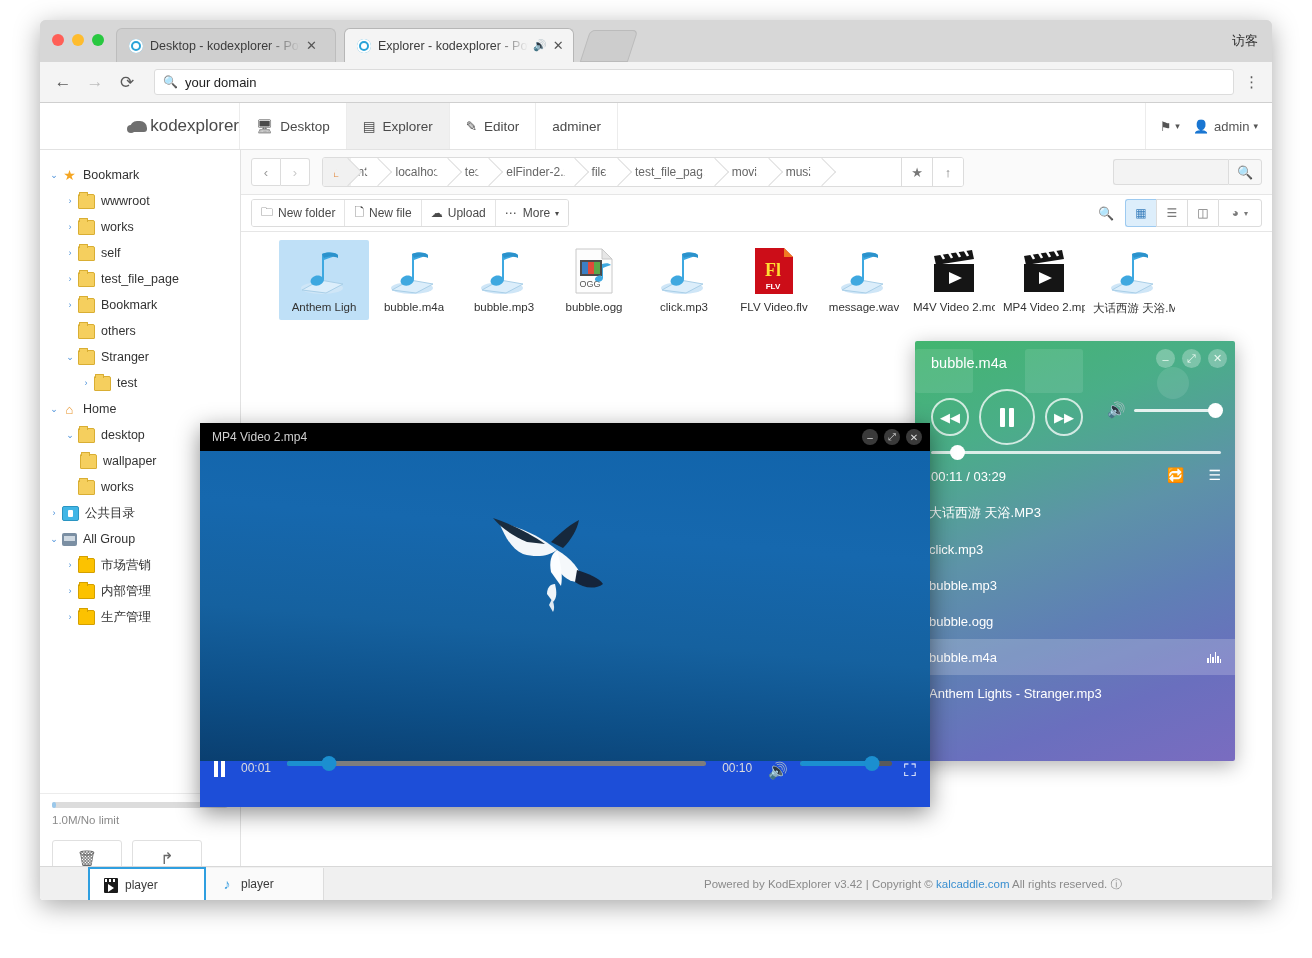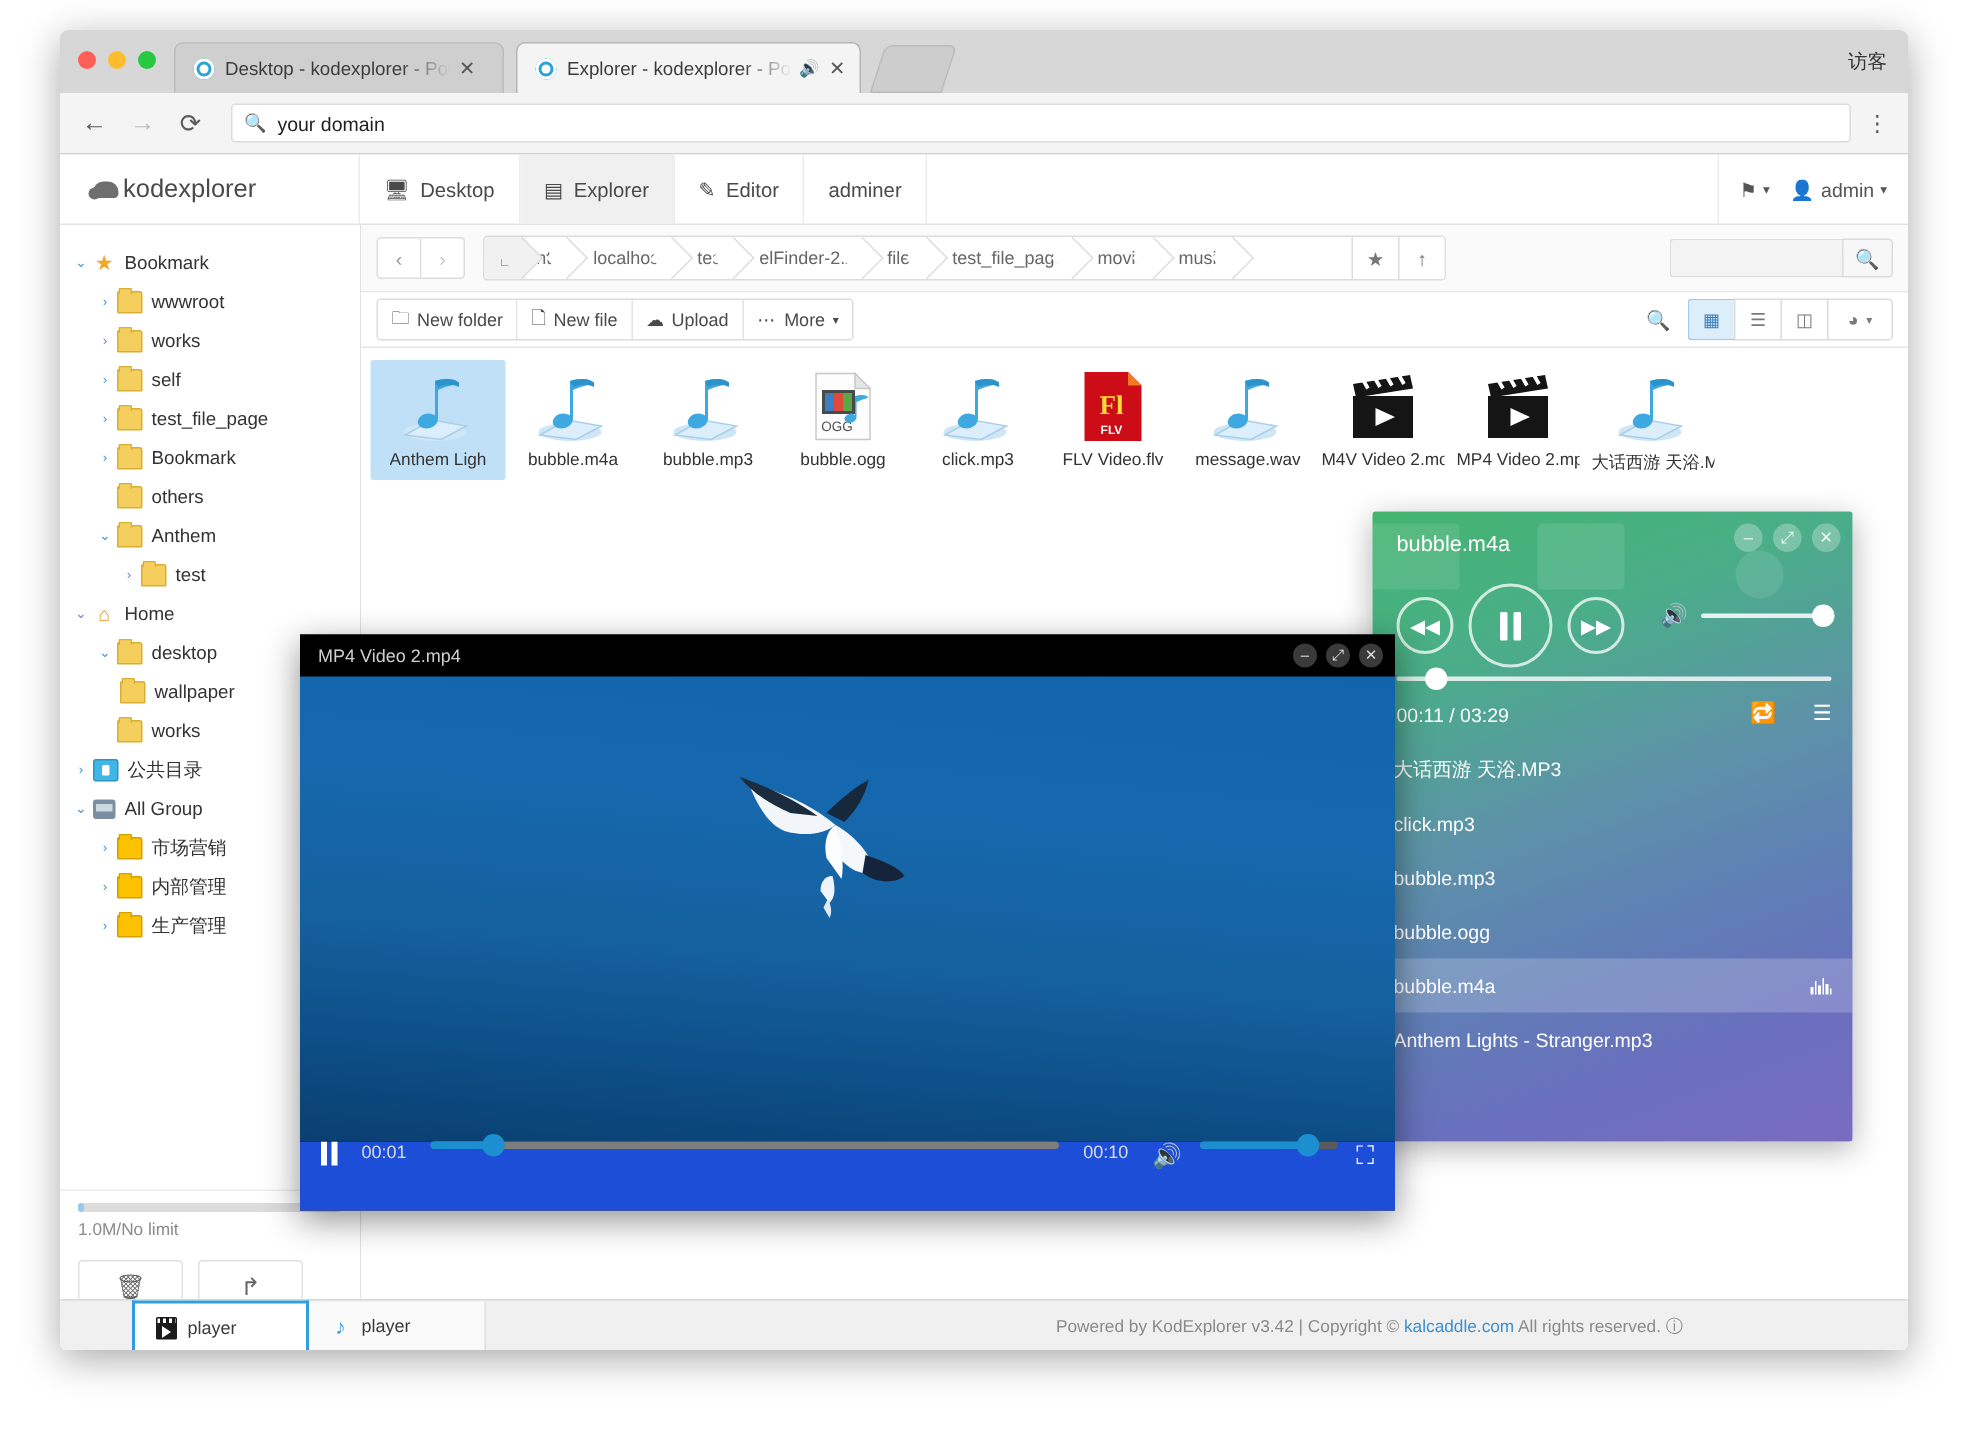--- a/index.html
+++ b/index.html
@@ -38,21 +38,21 @@
   .navbtn.dim{color:#bcbcbc;}
   .urlbox{flex:1;height:24px;background:#fff;border:1px solid #dcdcdc;border-radius:3px;display:flex;
           align-items:center;padding:0 8px;font-size:13px;color:#222;margin:0 8px;}
   .urlbox .mag{color:#888;margin-right:7px;font-size:12px;}
   .kebab{width:20px;text-align:center;color:#5a5a5a;font-size:15px;letter-spacing:1px;}
 
   
   .app{position:relative;height:798px;background:#fff;overflow:hidden;}
   .topnav{height:46px;background:#fff;border-bottom:1px solid #e2e2e2;display:flex;align-items:center;}
   .brand{width:200px;display:flex;align-items:center;padding-left:22px;box-sizing:border-box;
-         font-size:17px;color:#4a4a4a;border-right:1px solid #ececec;height:100%;}
+         font-size:17px;color:#4a4a4a;border-right:1px solid #ececec;height:100%;justify-content:flex-end;}
   .cloud{display:inline-block;width:17px;height:11px;background:#6f6f6f;border-radius:7px 7px 3px 3px;
          margin-right:3px;position:relative;}
   .cloud:before{content:"";position:absolute;left:-3px;top:4px;width:8px;height:8px;border-radius:50%;background:#6f6f6f;}
   .navitem{height:100%;display:flex;align-items:center;gap:7px;padding:0 16px;font-size:13.5px;color:#4a4a4a;
            border-right:1px solid #ececec;cursor:pointer;}
   .navitem.sel{background:#f0f0f0;}
   .navspacer{flex:1;border-right:1px solid #ececec;height:100%;}
   .navright{display:flex;align-items:center;gap:4px;padding:0 14px 0 14px;font-size:13px;color:#555;height:100%;}
 
   .body{display:flex;height:752px;}
@@ -118,21 +118,21 @@
         align-items:center;justify-content:center;color:#7a7a7a;font-size:12px;cursor:pointer;}
   .vbtn.first{border-radius:3px 0 0 3px;}
   .vbtn.last{border-right:1px solid #dcdcdc;border-radius:0 3px 3px 0;width:42px;}
   .vbtn.on{background:#ddeefb;border-color:#9dcaf0;color:#3a7fbd;}
   .zoomico{width:26px;text-align:center;color:#9a9a9a;font-size:13px;margin-right:6px;}
 
   .filearea{flex:1;position:relative;overflow:hidden;background:#fff;}
   .filegrid{display:flex;padding:8px 6px;gap:0;}
   .file{width:86px;display:flex;flex-direction:column;align-items:center;padding:6px 2px 4px 2px;
         border-radius:2px;cursor:pointer;}
-  .file.sel{background:#bfe0f7;}
+  .file.sel{background:#bfe0f7;margin-left:32px;}
   .fname{font-size:11.5px;color:#333;margin-top:5px;max-width:82px;white-space:nowrap;overflow:hidden;text-align:center;}
   .fimg{width:56px;height:50px;position:relative;}
 
   .statusbar{height:30px;border-top:1px solid #e6e6e6;display:flex;align-items:center;padding-left:18px;
              font-size:11.5px;color:#9a9a9a;background:#fff;gap:0;}
   .statusbar span{padding:0 10px;border-left:1px solid #e2e2e2;}
   .statusbar span:first-child{border-left:none;padding-left:0;}
   .statusbar span.b{border-left:1px solid #e2e2e2;}
 
   .taskbar{position:absolute;left:0;bottom:0;width:1232px;height:34px;background:#f0f0f0;border-top:1px solid #d8d8d8;
@@ -307,21 +307,21 @@
                 <span>Bookmark</span>
               </div>
               <div class="node" style="padding-left: 22px;">
                 <span class="arrow none">›</span>
                 <span class="fico folder"></span>
                 <span>others</span>
               </div>
               <div class="node" style="padding-left: 22px;">
                 <span class="arrow down">⌄</span>
                 <span class="fico folder"></span>
-                <span>Anthem</span>
+                <span>Stranger</span>
               </div>
               <div class="node" style="padding-left: 38px;">
                 <span class="arrow">›</span>
                 <span class="fico folder"></span>
                 <span>test</span>
               </div>
               <div class="node" style="padding-left: 6px;">
                 <span class="arrow down">⌄</span>
                 <span class="fico home">⌂</span>
                 <span>Home</span>

